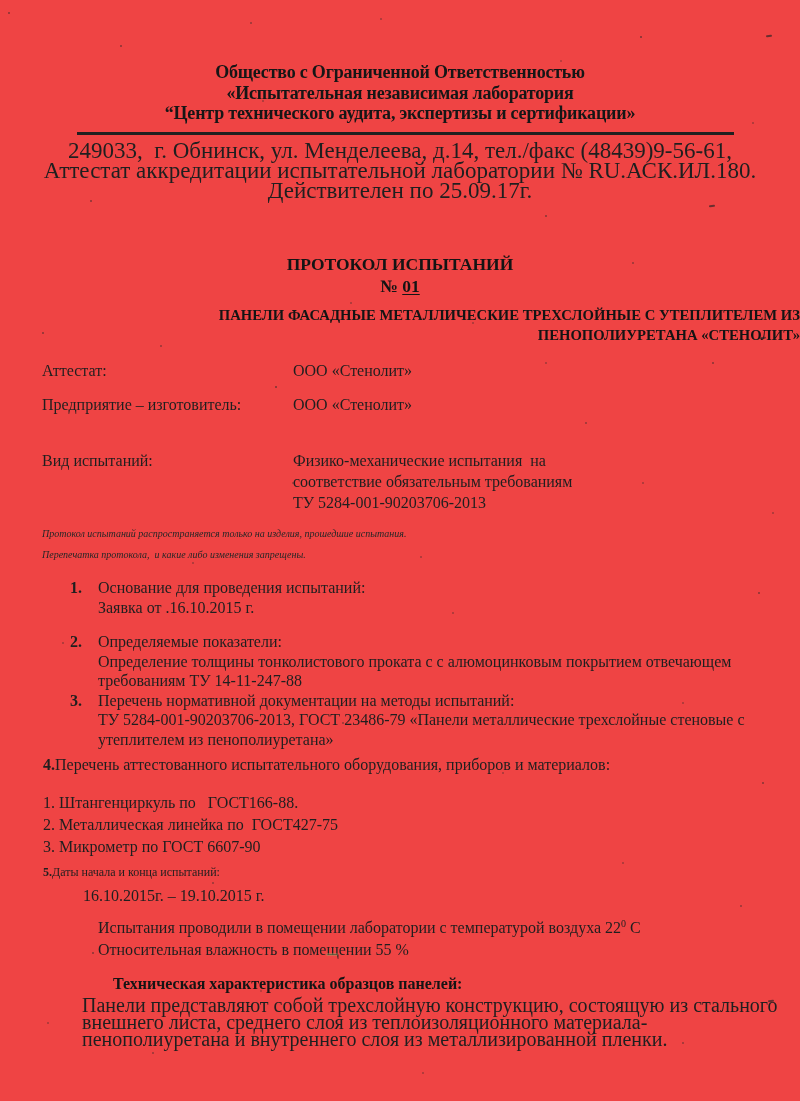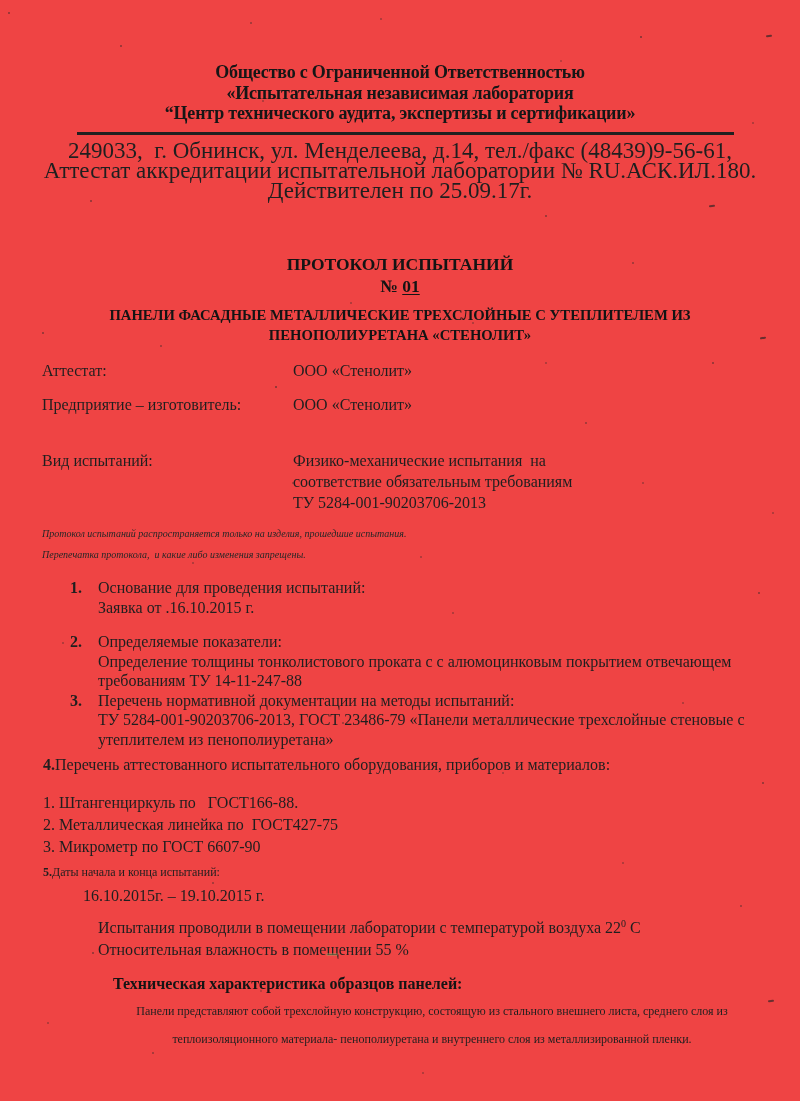--- a/index.html
+++ b/index.html
@@ -12,21 +12,21 @@
   }
   [data-bind]{white-space:pre-wrap;}
   .center{left:0;width:100%;text-align:center;}
   .abs{position:absolute;}
 
   .org-header{top:62px;font-weight:bold;font-size:18px;line-height:20.5px;letter-spacing:-0.2px;color:#161616;}
   .rule{top:132px;left:77px;width:657px;height:3px;background:#202020;}
   .lab-info{top:141px;font-size:23px;line-height:20px;}
   .protocol-title{top:253px;font-weight:bold;font-size:17.5px;line-height:22px;color:#141414;}
   .protocol-number u{text-decoration:underline;text-underline-offset:2px;}
-  .subject-title{top:305px;font-weight:bold;font-size:14.7px;line-height:20px;color:#141414;}
+  .subject-title{top:305px;font-weight:bold;font-size:14.7px;line-height:20px;color:#141414;text-align:right;}
 
   .field-row{left:42px;font-size:16px;line-height:21px;width:740px;}
   .field-row .value{position:absolute;left:251px;top:0;}
   .row-customer{top:360px;}
   .row-manufacturer{top:394px;}
   .row-testtype{top:450px;}
 
   .disclaimer{top:524px;left:42px;font-style:italic;font-size:10px;line-height:20.5px;color:#262626;width:700px;}
 
   .num-items{top:578px;left:70px;width:700px;font-size:16px;line-height:19.5px;}
@@ -38,21 +38,21 @@
   .section4-title{top:756px;left:43px;font-size:16px;}
   .section-num{font-weight:bold;}
   .equipment{top:792px;left:43px;font-size:16px;line-height:22px;}
   .section5-title{top:865px;left:43px;font-size:12px;}
   .dates-line{top:887px;left:83px;font-size:16px;}
 
   .conditions{top:917px;left:98px;font-size:16px;line-height:22px;}
   .conditions sup{font-size:10px;line-height:0;vertical-align:super;}
 
   .tech-heading{top:975px;left:113px;font-size:16px;font-weight:bold;color:#141414;}
-  .tech-body{top:997px;left:82px;width:700px;font-size:12px;line-height:28px;text-align:center;}
+  .tech-body{top:997px;left:82px;width:700px;font-size:20px;line-height:17px;}
 
   
   .speckles{top:0;left:0;width:2px;height:2px;pointer-events:none;background:transparent;
     box-shadow:
       120px 45px 0 rgba(40,40,40,.4), 250px 22px 0 rgba(40,40,40,.35), 380px 18px 0 rgba(40,40,40,.3),
       640px 36px 0 rgba(40,40,40,.45), 90px 200px 0 rgba(40,40,40,.4), 52px 172px 0 rgba(40,40,40,.35),
       185px 122px 0 rgba(40,40,40,.45), 262px 100px 0 rgba(40,40,40,.3), 700px 152px 0 rgba(40,40,40,.4),
       752px 122px 0 rgba(40,40,40,.3), 608px 152px 0 rgba(40,40,40,.35), 545px 215px 0 rgba(40,40,40,.4),
       350px 302px 0 rgba(40,40,40,.3), 160px 345px 0 rgba(40,40,40,.35), 42px 332px 0 rgba(40,40,40,.4),
       545px 362px 0 rgba(40,40,40,.3), 275px 386px 0 rgba(40,40,40,.45), 420px 556px 0 rgba(40,40,40,.3),

